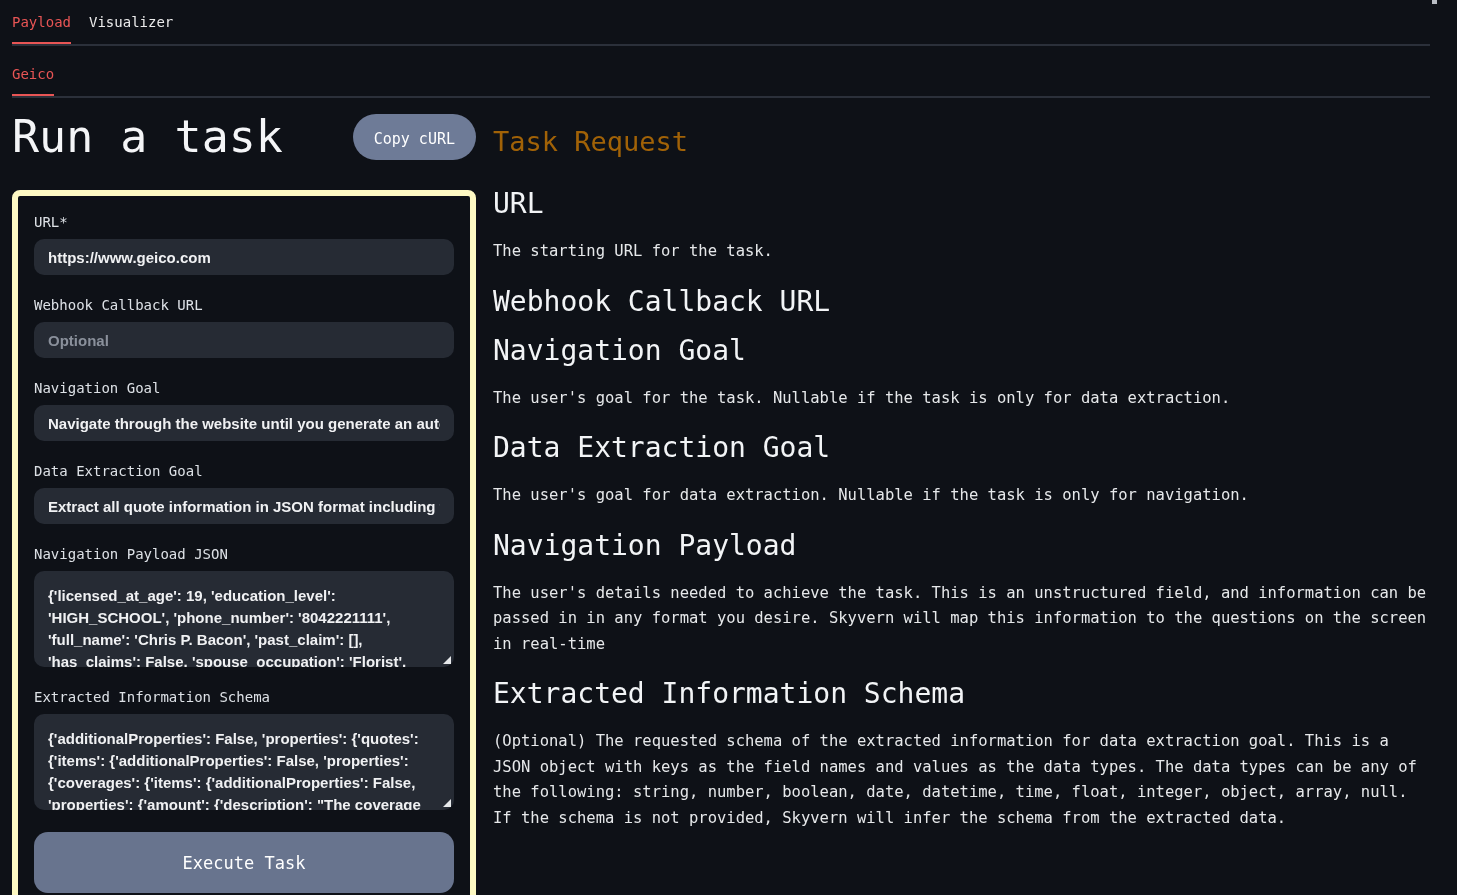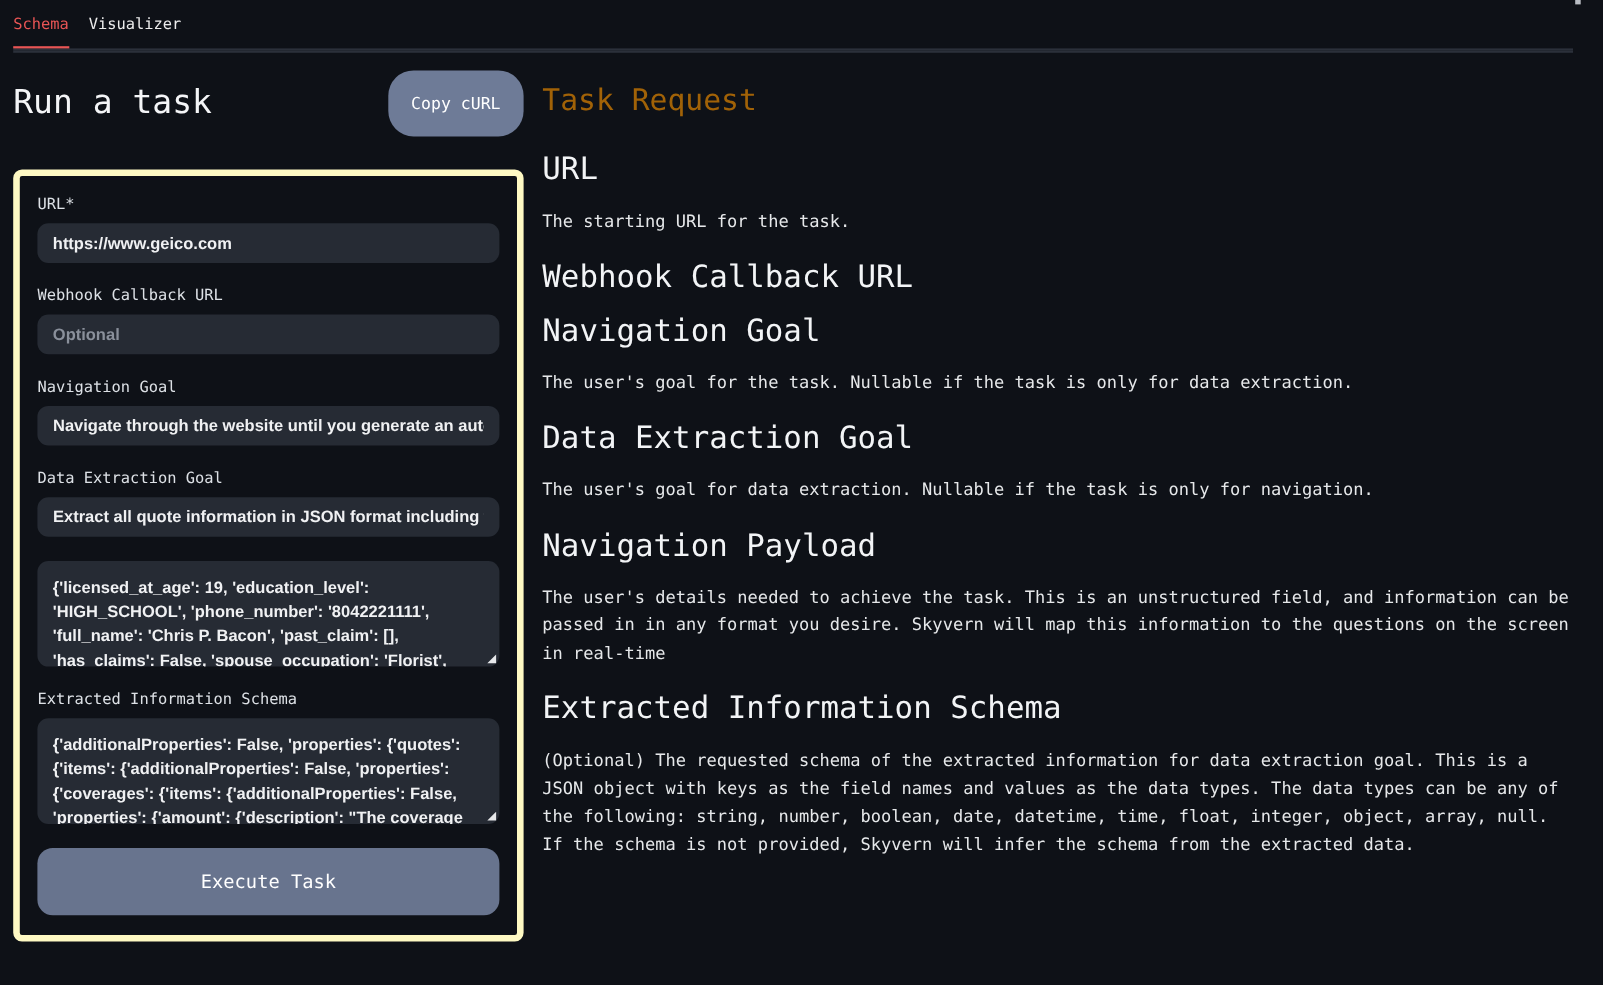--- a/index.html
+++ b/index.html
@@ -22,25 +22,25 @@
     height:2px; background:#e85555;
   }
   .sub { padding-top:20px; }
   .rule { height:2px; background:#2b303a; margin:0 27px 0 12px; }
   
   .main { display:flex; padding:16px 27px 0 12px; align-items:flex-start; }
   .left-col { width:464px; flex-shrink:0; }
   .right-col { flex:1; margin-left:17px; }
   
   .heading-row { display:flex; justify-content:space-between; align-items:center; margin-bottom:30px; }
-  .page-title { font-size:30px; font-weight:400; color:#f4f5f7; line-height:46px; }
+  .page-title { font-size:45px; font-weight:400; color:#f4f5f7; line-height:46px; }
   .copy-curl-btn {
     background:#6e7b97; color:#fff; border:none; cursor:pointer;
     font-family:"DejaVu Sans Mono", monospace; font-size:15px;
-    padding:16px 21px; height:60px; border-radius:23px;
+    padding:16px 21px; height:46px; border-radius:23px;
   }
   .form-card {
     border:6px solid #fef9c3; border-radius:8px;
     padding:18px 16px;
   }
   .field { margin-bottom:22px; }
   .field-label { display:block; font-size:14px; color:#dde1e6; margin-bottom:9px; }
   .text-input {
     width:100%; height:36px; background:#262b34; border:none; outline:none;
     border-radius:10px; padding:0 14px; color:#f0f1f3;
@@ -70,25 +70,28 @@
   .doc-body { font-size:15.5px; color:#e6e8ea; line-height:25.5px; }
   
   .scroll-thumb { position:absolute; top:0; right:20px; width:5px; height:4px; background:#b9bdc4; }
 </style>
 </head>
 <body>
 
 <div>
 
   <nav class="tabs">
-    <div class="tab active">Schema</div>
+    <div class="tab active">Payload</div>
     <div class="tab">Visualizer</div>
   </nav>
   <div class="rule"></div>
 
+  <nav class="tabs sub">
+    <div class="tab active">Geico</div>
+  </nav>
   <div class="rule"></div>
 
   <div class="main">
 
     <section class="left-col">
       <div class="heading-row">
         <h1 class="page-title">Run a task</h1>
         <button class="copy-curl-btn">Copy cURL</button>
       </div>
 
@@ -108,20 +111,21 @@
           <label class="field-label">Navigation Goal</label>
           <input class="text-input" type="text" value="Navigate through the website until you generate an auto insura" style="">
         </div>
 
         <div class="field">
           <label class="field-label">Data Extraction Goal</label>
           <input class="text-input" type="text" value="Extract all quote information in JSON format including the prem" style="">
         </div>
 
         <div class="field">
+          <label class="field-label">Navigation Payload JSON</label>
           <div class="ta-wrap">
             <textarea class="text-area" style="">{'licensed_at_age': 19, 'education_level': 'HIGH_SCHOOL', 'phone_number': '8042221111', 'full_name': 'Chris P. Bacon', 'past_claim': [], 'has_claims': False, 'spouse_occupation': 'Florist', 'auto_current_carrier':</textarea>
             <span class="grip"></span>
           </div>
         </div>
 
         <div class="field">
           <label class="field-label">Extracted Information Schema</label>
           <div class="ta-wrap">
             <textarea class="text-area" style="">{'additionalProperties': False, 'properties': {'quotes': {'items': {'additionalProperties': False, 'properties': {'coverages': {'items': {'additionalProperties': False, 'properties': {'amount': {'description': "The coverage</textarea>

